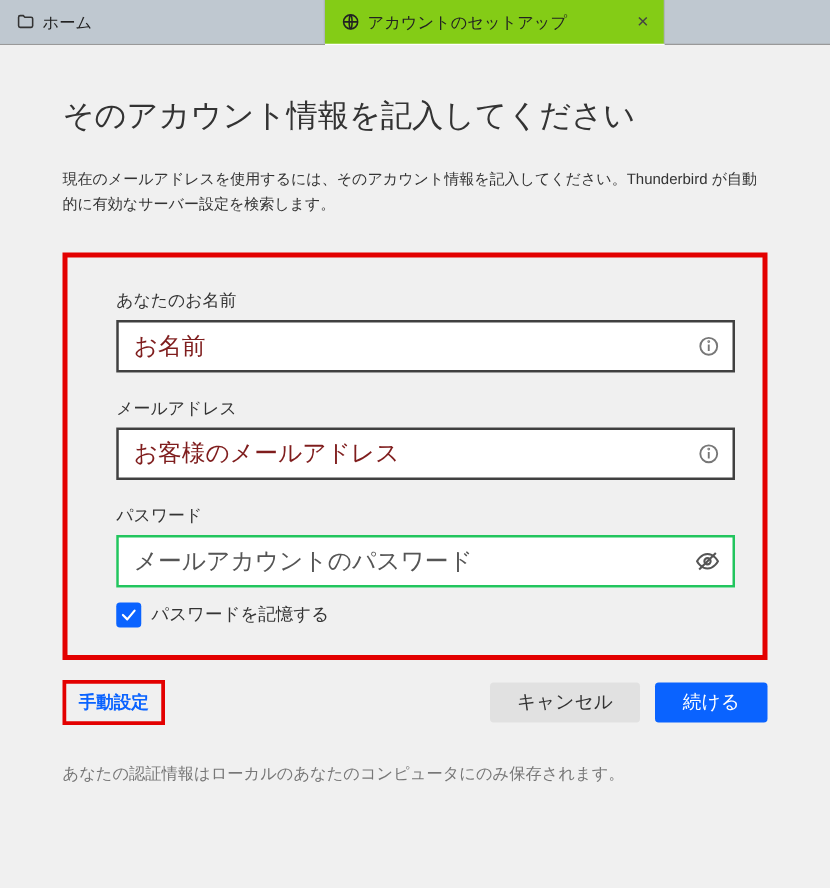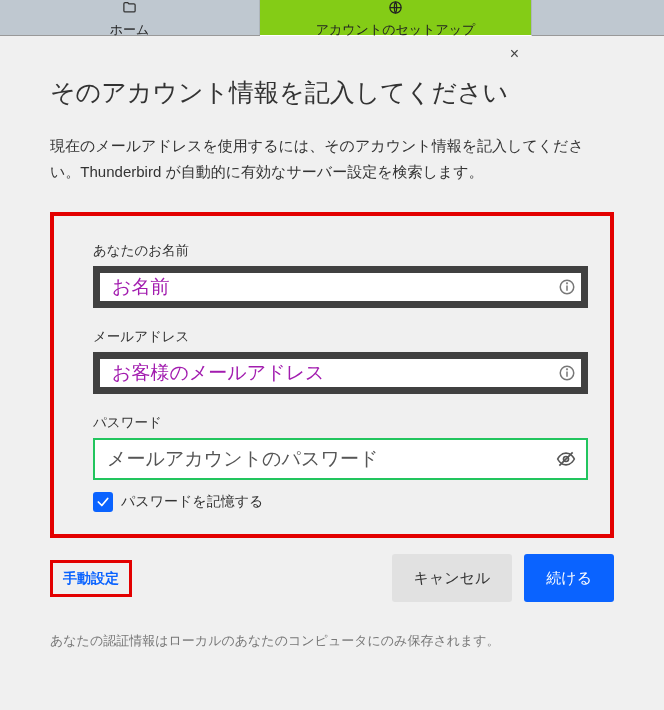--- a/index.html
+++ b/index.html
@@ -19,21 +19,20 @@
     }
     .tab {
       display: flex;
       align-items: center;
       gap: 6px;
       padding: 0 12px;
       font-size: 13px;
       color: #222;
       border-right: 1px solid #aeb5bc;
       position: relative;
-      flex-direction: column;
     }
     .tab.active {
       background: #84cc16;
       border-top: none;
       border-bottom: 1px solid #fff;
       margin-bottom: -1px;
     }
     .tab.inactive {
       background: #bfc8d0;
     }
@@ -54,21 +53,21 @@
       padding: 40px 50px 20px 50px;
       background: #f0f0f0;
     }
     .heading {
       font-size: 25px;
       font-weight: 300;
       color: #333;
       margin-bottom: 24px;
     }
     .desc {
-      font-size: 15px;
+      font-size: 12px;
       color: #333;
       line-height: 1.7;
       margin-bottom: 28px;
     }
     .form-box {
       border: 4px solid #e30000;
       padding: 26px 22px 22px 39px;
       margin-bottom: 16px;
     }
     .field-group {
@@ -83,23 +82,23 @@
     .input-wrap {
       position: relative;
       display: flex;
       align-items: center;
     }
     .text-input {
       width: 100%;
       height: 42px;
       padding: 6px 40px 6px 12px;
       font-size: 19px;
-      border: 7px solid #404040;
+      border: 2px solid #404040;
       background: #fff;
-      color: #a21caf;
+      color: #7f1d1d;
       font-family: inherit;
     }
     .text-input.focused {
       border: 2px solid #22c55e;
       outline: none;
     }
     .input-icon {
       position: absolute;
       right: 12px;
       color: #888;
@@ -138,21 +137,21 @@
     }
     .manual-link {
       color: #0a63ff;
       font-size: 14px;
       font-weight: bold;
       cursor: pointer;
       margin-top: 48px;
     }
     .spacer { flex: 1; }
     .btn {
-      height: 48px;
+      height: 32px;
       padding: 0 22px;
       font-size: 15px;
       border: none;
       border-radius: 3px;
       cursor: pointer;
       font-family: inherit;
     }
     .btn-cancel {
       background: #e1e1e1;
       color: #333;

